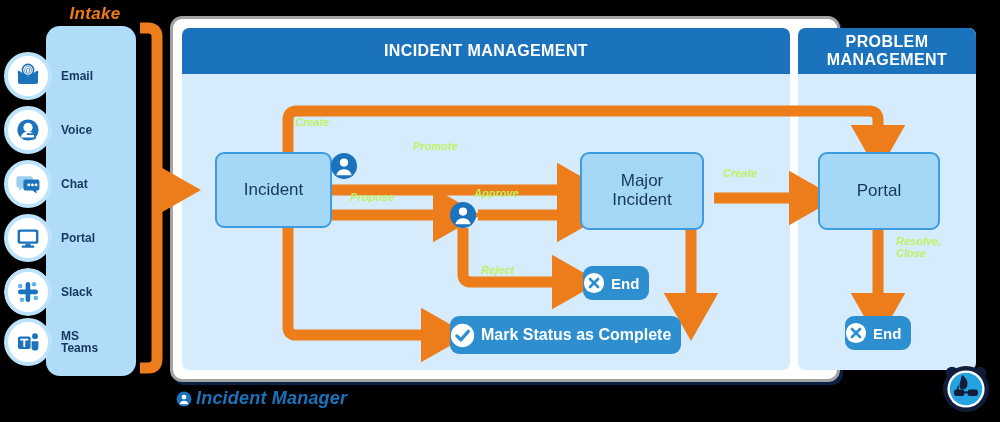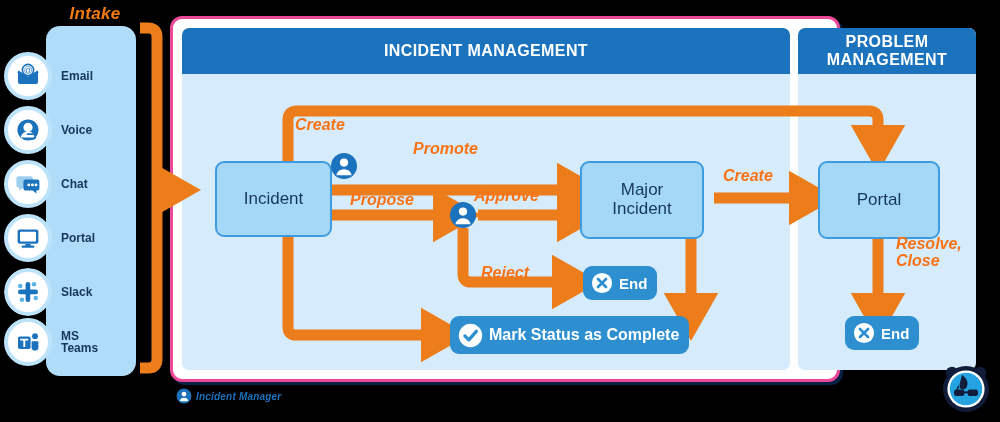--- a/index.html
+++ b/index.html
@@ -65,21 +65,21 @@
     font-weight: bold;
     color: #16365C;
     line-height: 1.02;
   }
   
   #main-frame {
     position: absolute;
     left: 170px; top: 16px;
     width: 670px; height: 366px;
     background: #FFFFFF;
-    border: 3px solid #ec4899;
+    border: 3px solid #a3a3a3;
     border-radius: 12px;
     box-sizing: border-box;
     box-shadow: 3px 3px 0 rgba(10,40,80,.85);
   }
   .swim {
     position: absolute;
     top: 9px;
     background: #D6EBFB;
     border-radius: 7px;
     overflow: hidden;
@@ -108,43 +108,42 @@
     border-radius: 9px;
     box-sizing: border-box;
     display: flex;
     align-items: center;
     justify-content: center;
     text-align: center;
     font-size: 17px;
     color: #16365C;
     line-height: 1.1;
     z-index: 6;
-    margin-top: 9px;
   }
   
   .pill {
     position: absolute;
     background: #2D8FD0;
     border-radius: 9px;
     box-sizing: border-box;
     display: flex;
     align-items: center;
-    padding-left: 8px;
+    padding-left: 0;
     color: #FFFFFF;
     font-size: 15px;
     font-weight: bold;
     z-index: 7;
   }
   .pill .pill-text { margin-left: 6px; margin-right: 10px; }
   .badge-ico { width: 22px; height: 22px; flex: 0 0 auto; }
   
   .elabel {
     position: absolute;
-    color: #f97316;
-    font-size: 16px;
+    color: #bef264;
+    font-size: 11px;
     font-style: italic;
     font-weight: bold;
     white-space: pre;
     line-height: 1.06;
     z-index: 8;
   }
   
   .actor {
     position: absolute;
     width: 28px; height: 28px;
@@ -152,21 +151,21 @@
   }
   
   #legend {
     position: absolute;
     left: 176px; top: 388px;
     display: flex;
     align-items: center;
   }
   #legend-text {
     margin-left: 4px;
-    font-size: 10px;
+    font-size: 18px;
     font-weight: bold;
     font-style: italic;
     color: #1B72BD;
     letter-spacing: .2px;
   }
   #brand-logo {
     position: absolute;
     right: 8px; bottom: 8px;
     width: 52px; height: 52px;
   }

